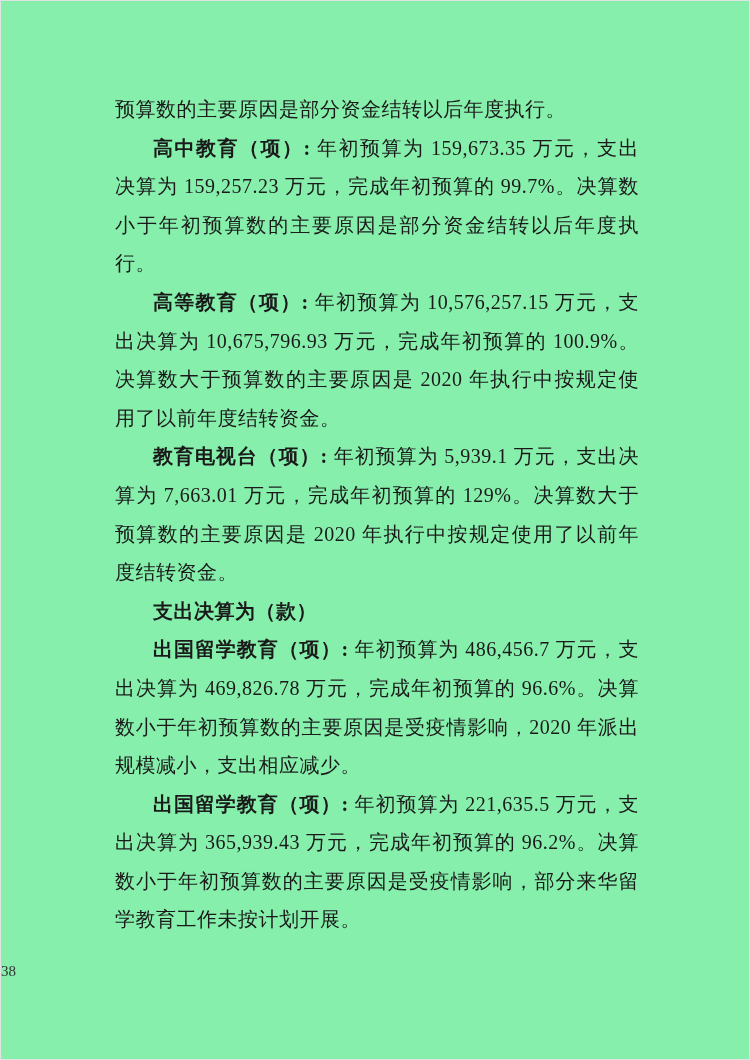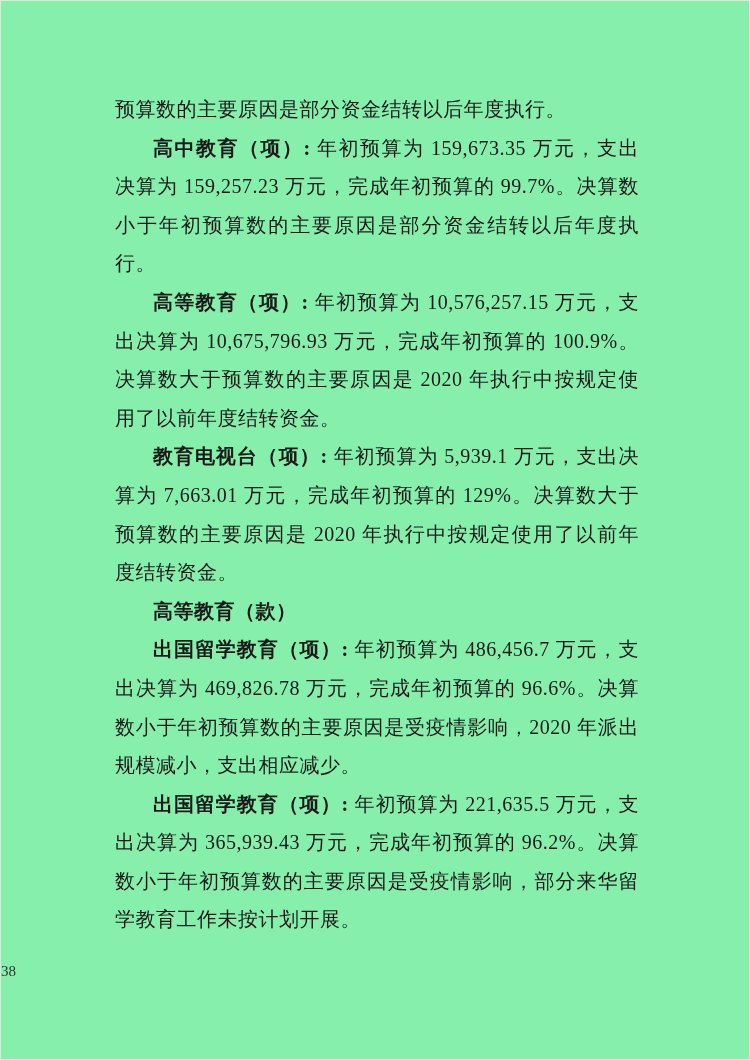--- a/index.html
+++ b/index.html
@@ -60,21 +60,21 @@
 
     <p class="para no-indent"><b></b><span>预算数的主要原因是部分资金结转以后年度执行。</span></p>
 
     <p class="para"><b>高中教育（项）:</b><span> 年初预算为 159,673.35 万元，支出决算为 159,257.23 万元，完成年初预算的 99.7%。决算数小于年初预算数的主要原因是部分资金结转以后年度执行。</span></p>
 
     <p class="para"><b>高等教育（项）:</b><span> 年初预算为 10,576,257.15 万元，支出决算为 10,675,796.93 万元，完成年初预算的 100.9%。决算数大于预算数的主要原因是 2020 年执行中按规定使用了以前年度结转资金。</span></p>
 
 
     <p class="para"><b>教育电视台（项）:</b><span> 年初预算为 5,939.1 万元，支出决算为 7,663.01 万元，完成年初预算的 129%。决算数大于预算数的主要原因是 2020 年执行中按规定使用了以前年度结转资金。</span></p>
 
-    <p class="para"><b>高等教育（款）</b><span></span></p>
+    <p class="para"><b>支出决算为（款）</b><span></span></p>
 
     <p class="para"><b>出国留学教育（项）:</b><span> 年初预算为 486,456.7 万元，支出决算为 469,826.78 万元，完成年初预算的 96.6%。决算数小于年初预算数的主要原因是受疫情影响，2020 年派出规模减小，支出相应减少。</span></p>
 
     <p class="para"><b>出国留学教育（项）:</b><span> 年初预算为 221,635.5 万元，支出决算为 365,939.43 万元，完成年初预算的 96.2%。决算数小于年初预算数的主要原因是受疫情影响，部分来华留学教育工作未按计划开展。</span></p>
 
   </div>
 
   <div class="footer">38</div>
 </div>
 

